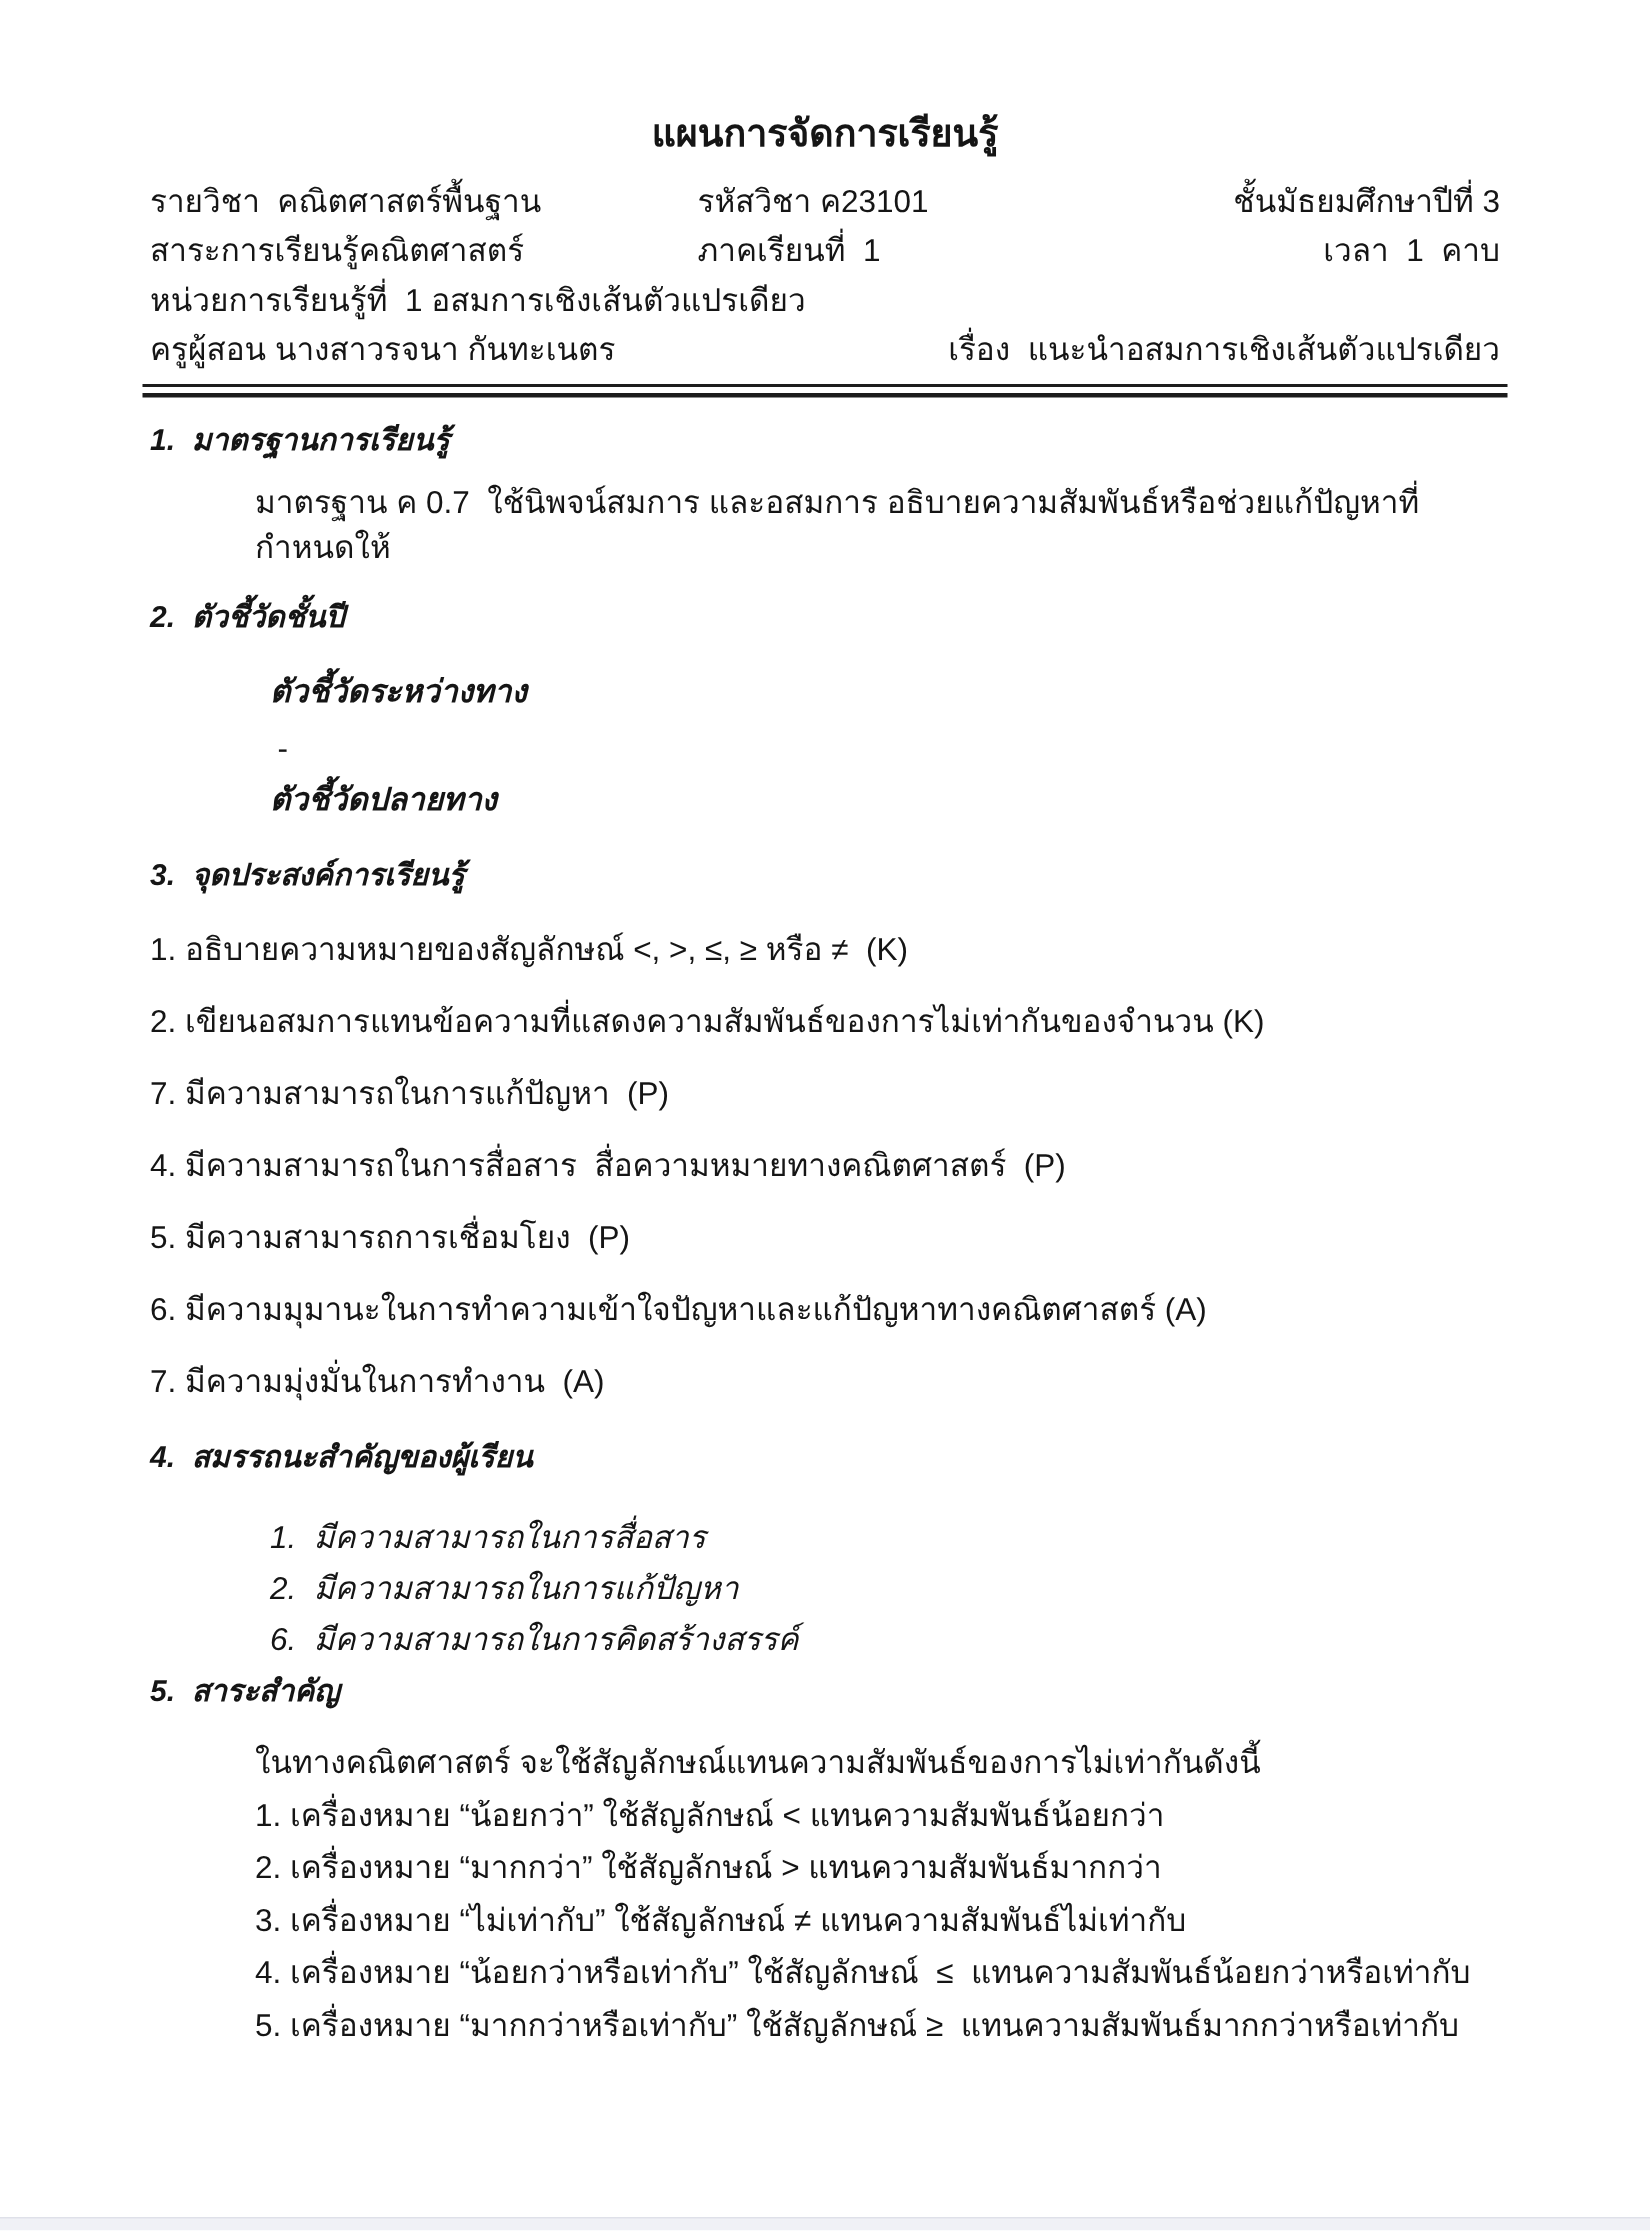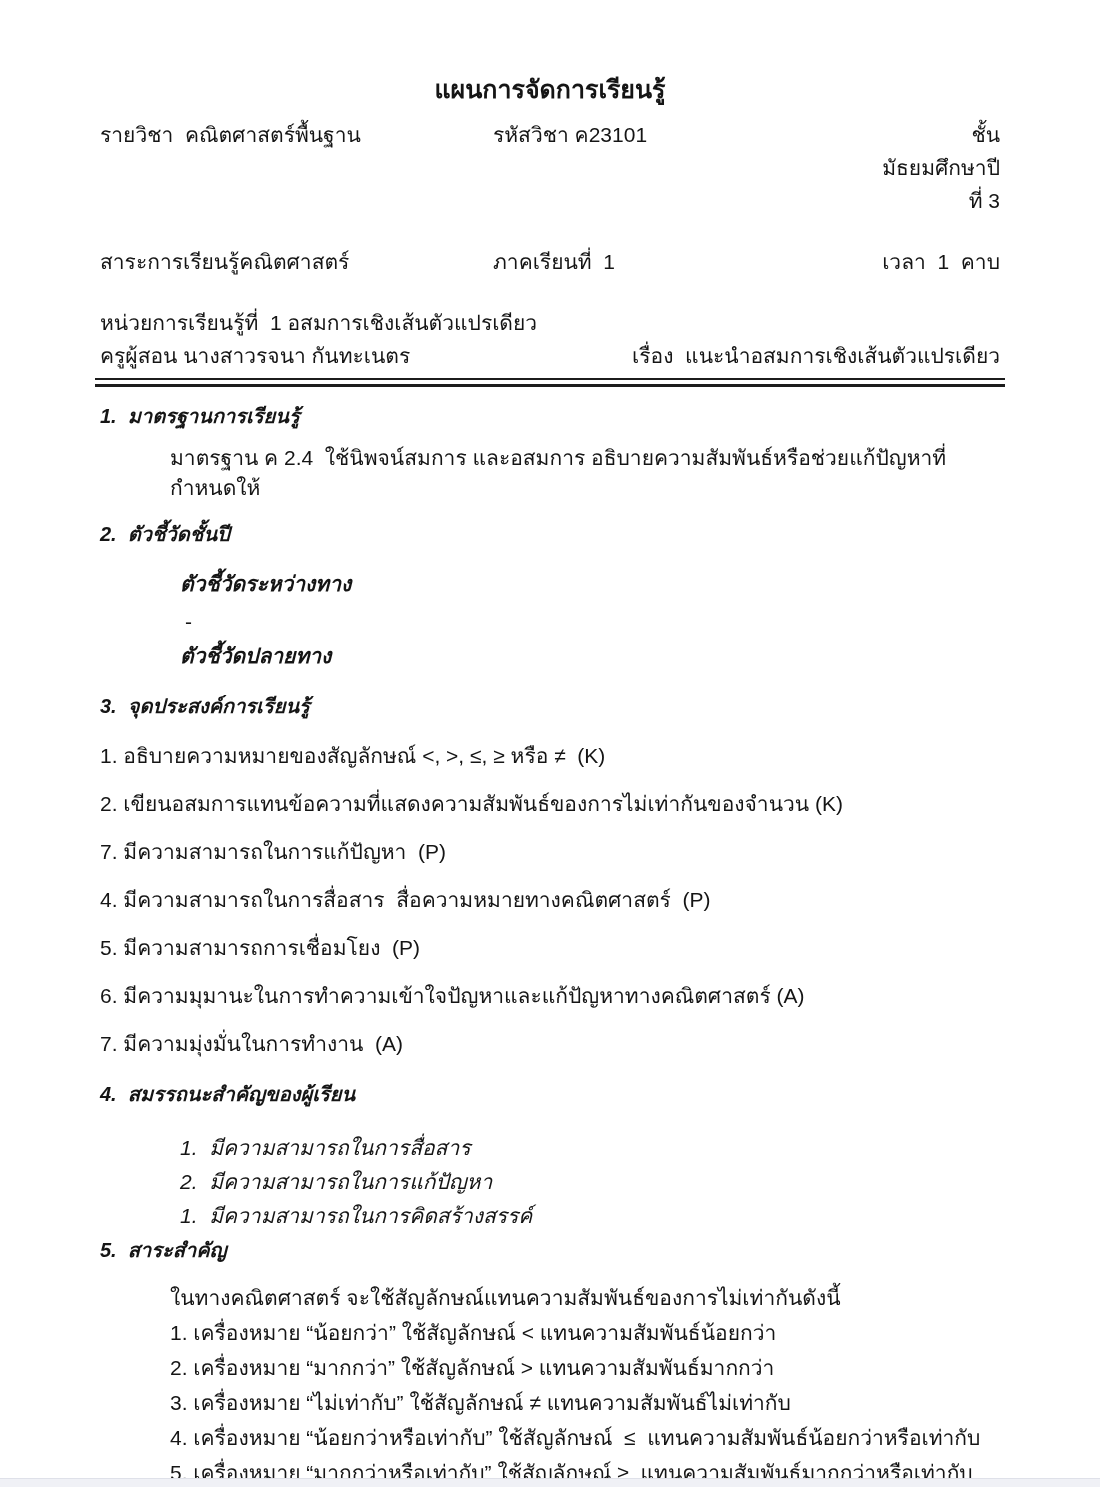--- a/index.html
+++ b/index.html
@@ -21,21 +21,20 @@
     font-weight: bold;
     line-height: 34px;
     margin-bottom: 12px;
     white-space: pre-wrap;
   }
   .header-grid {
     display: grid;
     grid-template-columns: 365px 350px 1fr;
     font-size: 21px;
     line-height: 33px;
-    gap: 28px;
   }
   .header-grid .cell { white-space: pre-wrap; }
   .header-grid .right { text-align: right; }
   .header-grid .span2 { grid-column: 1 / span 3; }
   .header-row4 {
     display: grid;
     grid-template-columns: 1fr auto;
     font-size: 21px;
     line-height: 33px;
   }
@@ -114,21 +113,21 @@
   </div>
 
   <div class="header-row4">
     <div class="cell">ครูผู้สอน นางสาวรจนา กันทะเนตร</div>
     <div class="cell">เรื่อง  แนะนำอสมการเชิงเส้นตัวแปรเดียว</div>
   </div>
 
   <div class="divider"></div>
 
   <div class="sec-heading h1">1.  มาตรฐานการเรียนรู้</div>
-  <div class="body-text indent-70 std-body">มาตรฐาน ค 2.4  ใช้นิพจน์สมการ และอสมการ อธิบายความสัมพันธ์หรือช่วยแก้ปัญหาที่กำหนดให้</div>
+  <div class="body-text indent-70 std-body">มาตรฐาน ค 0.7  ใช้นิพจน์สมการ และอสมการ อธิบายความสัมพันธ์หรือช่วยแก้ปัญหาที่กำหนดให้</div>
 
   <div class="sec-heading h2">2.  ตัวชี้วัดชั้นปี</div>
   <div class="sub-heading indent-80 mid-head">ตัวชี้วัดระหว่างทาง</div>
   <div class="body-text indent-85 dash-line">-</div>
   <div class="sub-heading indent-80 final-head">ตัวชี้วัดปลายทาง</div>
 
   <div class="sec-heading h3">3.  จุดประสงค์การเรียนรู้</div>
   <div class="objectives">
     <div class="body-text obj">1. อธิบายความหมายของสัญลักษณ์ &lt;, &gt;, ≤, ≥ หรือ ≠  (K)</div>
     <div class="body-text obj">2. เขียนอสมการแทนข้อความที่แสดงความสัมพันธ์ของการไม่เท่ากันของจำนวน (K)</div>
@@ -136,21 +135,21 @@
     <div class="body-text obj">4. มีความสามารถในการสื่อสาร  สื่อความหมายทางคณิตศาสตร์  (P)</div>
     <div class="body-text obj">5. มีความสามารถการเชื่อมโยง  (P)</div>
     <div class="body-text obj">6. มีความมุมานะในการทำความเข้าใจปัญหาและแก้ปัญหาทางคณิตศาสตร์ (A)</div>
     <div class="body-text obj">7. มีความมุ่งมั่นในการทำงาน  (A)</div>
   </div>
 
   <div class="sec-heading h4">4.  สมรรถนะสำคัญของผู้เรียน</div>
   <div class="competencies">
     <div class="body-text indent-80 comp">1.  มีความสามารถในการสื่อสาร</div>
     <div class="body-text indent-80 comp">2.  มีความสามารถในการแก้ปัญหา</div>
-    <div class="body-text indent-80 comp">1.  มีความสามารถในการคิดสร้างสรรค์</div>
+    <div class="body-text indent-80 comp">6.  มีความสามารถในการคิดสร้างสรรค์</div>
   </div>
 
   <div class="sec-heading h5">5.  สาระสำคัญ</div>
   <div class="body-text indent-70 essence-intro">ในทางคณิตศาสตร์ จะใช้สัญลักษณ์แทนความสัมพันธ์ของการไม่เท่ากันดังนี้</div>
   <div class="symbols">
     <div class="body-text indent-70 sym">1. เครื่องหมาย “น้อยกว่า” ใช้สัญลักษณ์ &lt; แทนความสัมพันธ์น้อยกว่า</div>
     <div class="body-text indent-70 sym">2. เครื่องหมาย “มากกว่า” ใช้สัญลักษณ์ &gt; แทนความสัมพันธ์มากกว่า</div>
     <div class="body-text indent-70 sym">3. เครื่องหมาย “ไม่เท่ากับ” ใช้สัญลักษณ์ ≠ แทนความสัมพันธ์ไม่เท่ากับ</div>
     <div class="body-text indent-70 sym">4. เครื่องหมาย “น้อยกว่าหรือเท่ากับ” ใช้สัญลักษณ์  ≤  แทนความสัมพันธ์น้อยกว่าหรือเท่ากับ</div>
     <div class="body-text indent-70 sym">5. เครื่องหมาย “มากกว่าหรือเท่ากับ” ใช้สัญลักษณ์ ≥  แทนความสัมพันธ์มากกว่าหรือเท่ากับ</div>

